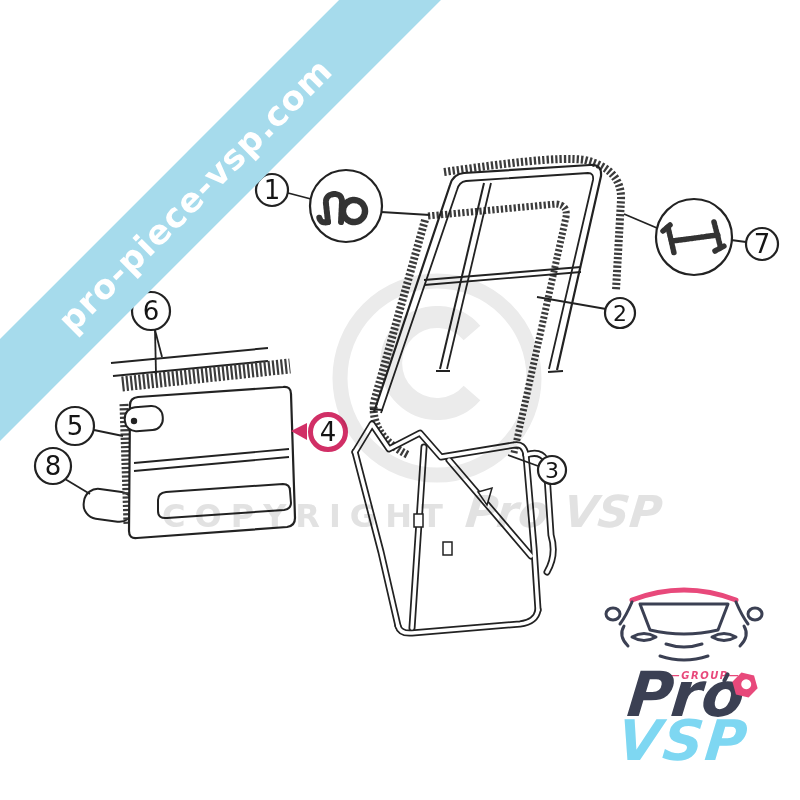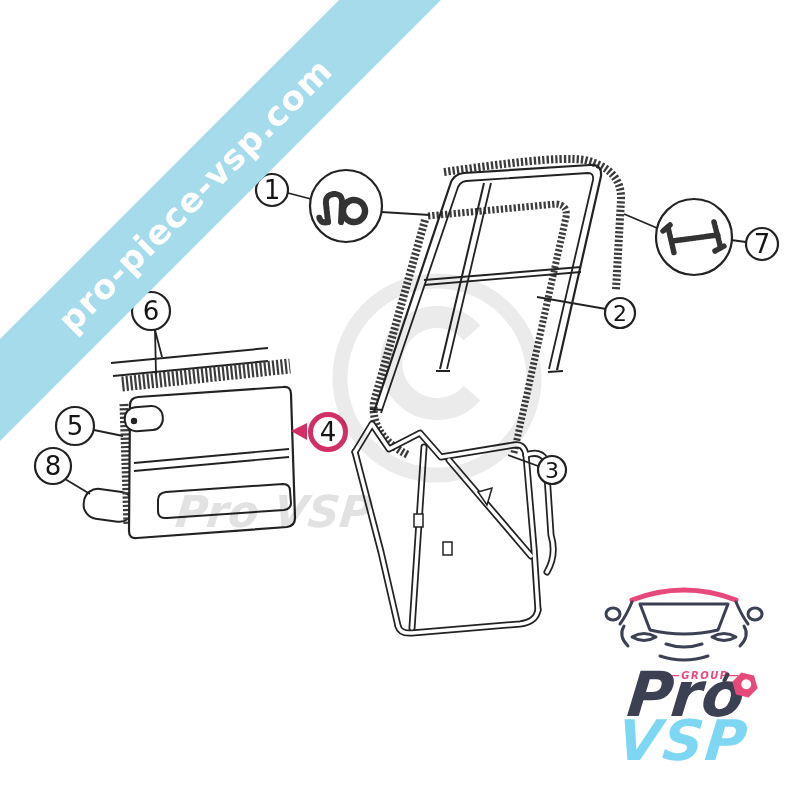--- a/index.html
+++ b/index.html
@@ -190,20 +190,21 @@
       <text class="co-num" x="328" y="441">4</text>
     </g>
   </svg>
 
   <div class="wm">
     <svg width="800" height="800" viewBox="0 0 800 800">
       <circle cx="437" cy="378" r="97" fill="none" stroke="#ebebeb" stroke-width="15"></circle>
       <path d="M472,333 A46,46 0 1 0 472,393" fill="none" stroke="#ebebeb" stroke-width="22"></path>
     </svg>
     <div class="wm-text">
+      <span class="wm-copy">COPYRIGHT</span>
       <span class="wm-brand">Pro VSP</span>
     </div>
   </div>
 
   <div class="logo">
     <svg class="logo-car" width="160" height="96" viewBox="0 0 160 96">
       <path d="M28,26 Q80,6 132,26" fill="none" stroke="#e8497b" stroke-width="5" stroke-linecap="round"></path>
       <path d="M36,30 L124,30 L114,56 Q80,64 46,56 Z" fill="none" stroke="#3b4053" stroke-width="3" stroke-linejoin="round"></path>
       <path d="M28,28 Q22,42 16,50" fill="none" stroke="#3b4053" stroke-width="3" stroke-linecap="round"></path>
       <path d="M132,28 Q138,42 144,50" fill="none" stroke="#3b4053" stroke-width="3" stroke-linecap="round"></path>

